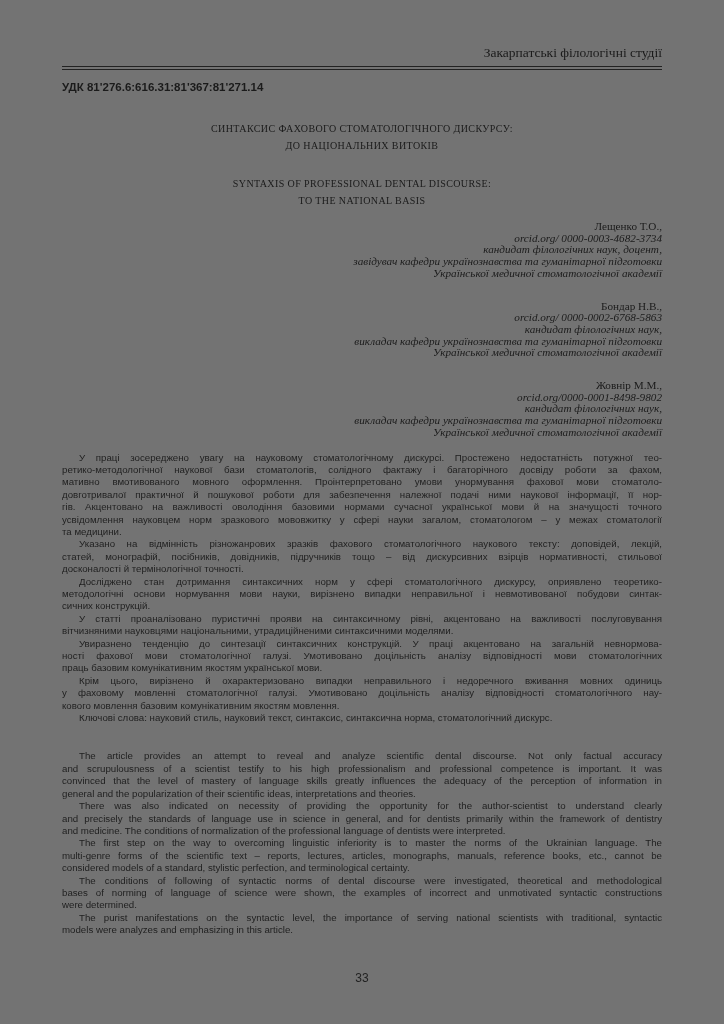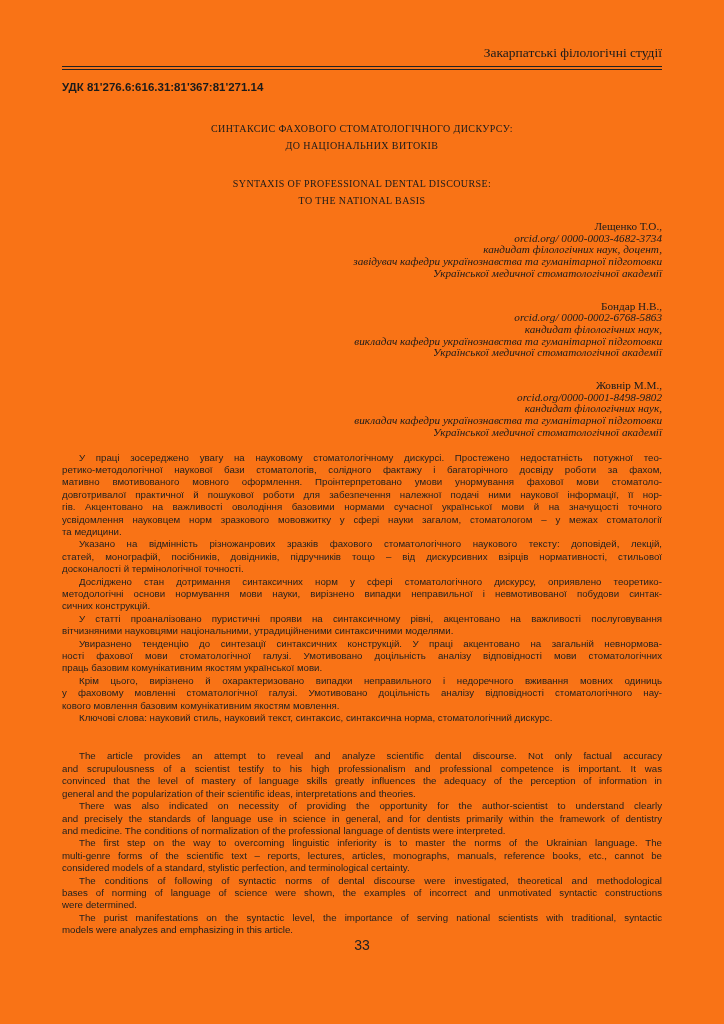--- a/index.html
+++ b/index.html
@@ -1,20 +1,20 @@
 <!DOCTYPE html>
 <html><head>
 <meta charset="utf-8">
 <style>
   html, body { margin: 0; padding: 0; background: #ffffff; }
   .page {
     position: relative;
     width: 724px;
     height: 1024px;
-    background: #f97316;
+    background: #737373;
     overflow: hidden;
     font-family: "Liberation Serif", serif;
     color: #1b1b1b;
   }
   .content { width: 600px; margin: 0 auto; }
 
   .journal-header {
     padding-top: 45px;
     text-align: right;
     font-size: 13.5px;
@@ -65,23 +65,24 @@
     color: #1f1f1f;
   }
   .abstract-en { margin-top: 26px; }
   .line { text-align: justify; text-align-last: justify; }
   .line.line-last { text-align-last: left; }
   .para .line:first-child { text-indent: 17px; }
   .kw-line { text-indent: 17px; }
   .kw-label { font-weight: normal; }
 
   .page-number {
+    margin-top: 34px;
     text-align: center;
     font-family: "Liberation Sans", sans-serif;
-    font-size: 14px;
+    font-size: 12px;
     color: #222222;
   }
 </style>
 </head>
 <body>
 
 <div class="page">
   <div class="content">
 
     <div class="journal-header">Закарпатські філологічні студії</div>

